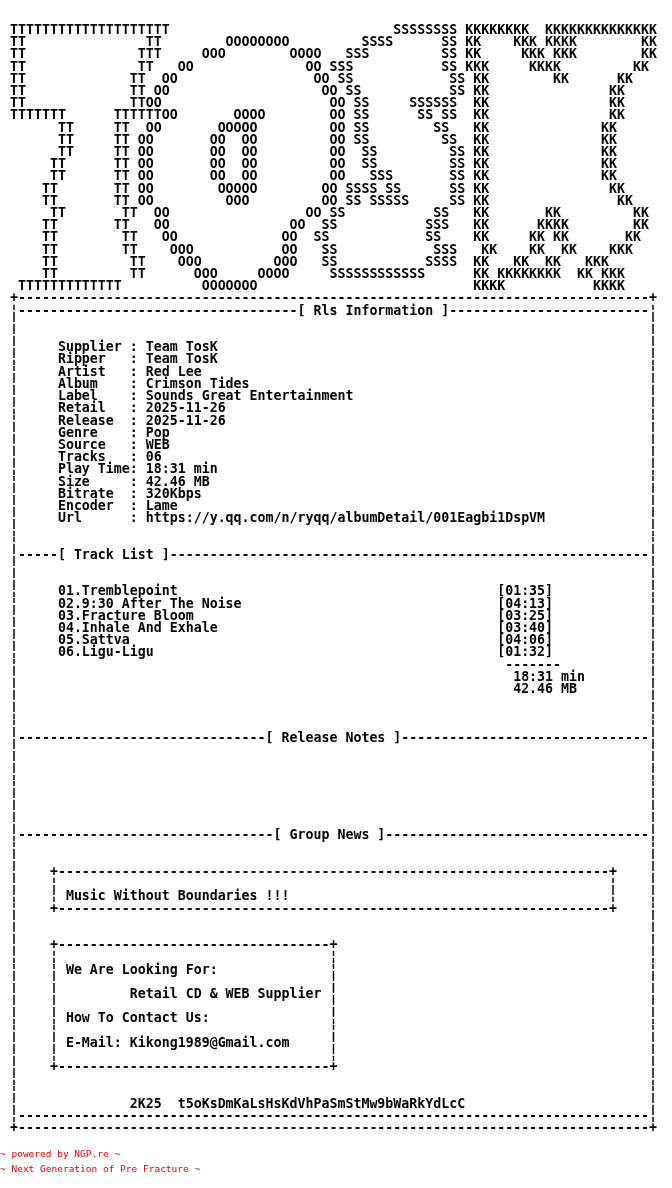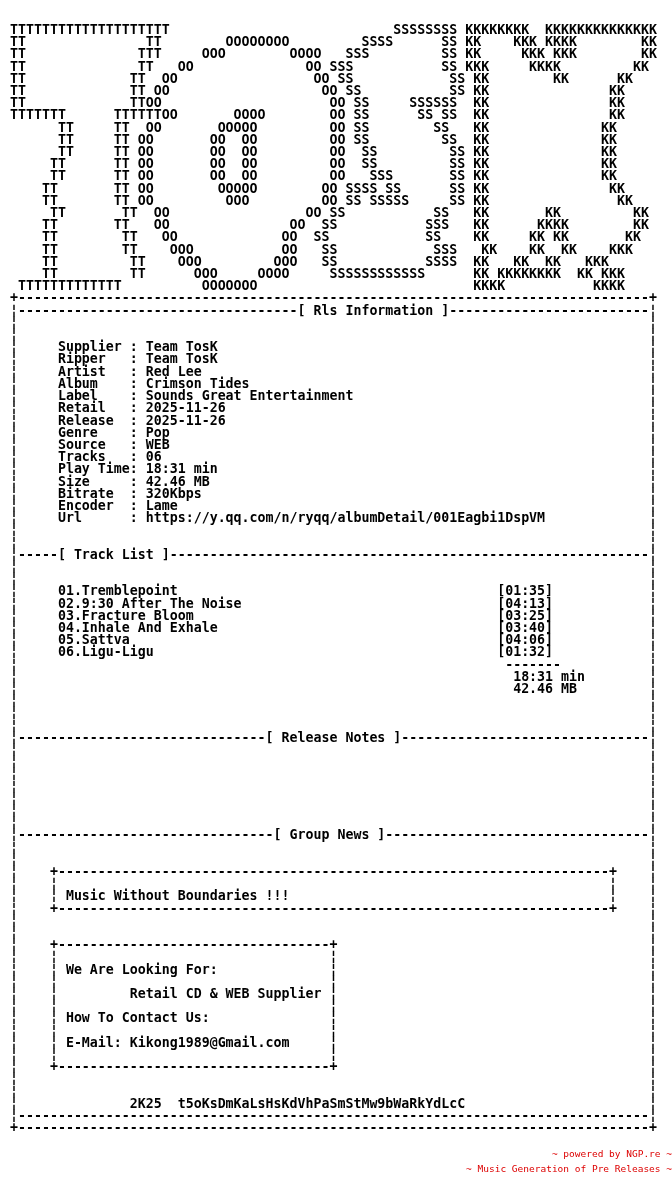--- a/index.html
+++ b/index.html
@@ -16,21 +16,21 @@
     font-weight: bold;
     font-size: 13.28px;
     line-height: 12.2px;
     color: #000000;
     letter-spacing: 0;
     white-space: pre;
   }
   #ascii-logo { padding-top: 24px; }
   #footer {
     margin-top: 12px;
-    text-align: right;
+    text-align: left;
     font-family: "DejaVu Sans Mono", "Liberation Mono", monospace;
     font-size: 9.5px;
     line-height: 15px;
   }
   .red-line { white-space: pre; }
 </style>
 </head>
 <body style="background: rgb(255, 255, 255);">
 
 <div>
@@ -122,15 +122,15 @@
  ¦    ¦                                  ¦                                       ¦
  ¦    +----------------------------------+                                       ¦
  ¦                                                                               ¦
  ¦                                                                               ¦
  ¦              2K25  t5oKsDmKaLsHsKdVhPaSmStMw9bWaRkYdLcC                       ¦
  ¦-------------------------------------------------------------------------------¦
  +-------------------------------------------------------------------------------+</pre>
 
   <div id="footer" style="color: rgb(221, 0, 0);">
     <div class="red-line">~ powered by NGP.re ~</div>
-    <div class="red-line">~ Music Generation of Pre Releases ~</div>
+    <div class="red-line">~ Next Generation of Pre Fracture ~</div>
   </div>
 </div>
 
 </body></html>

